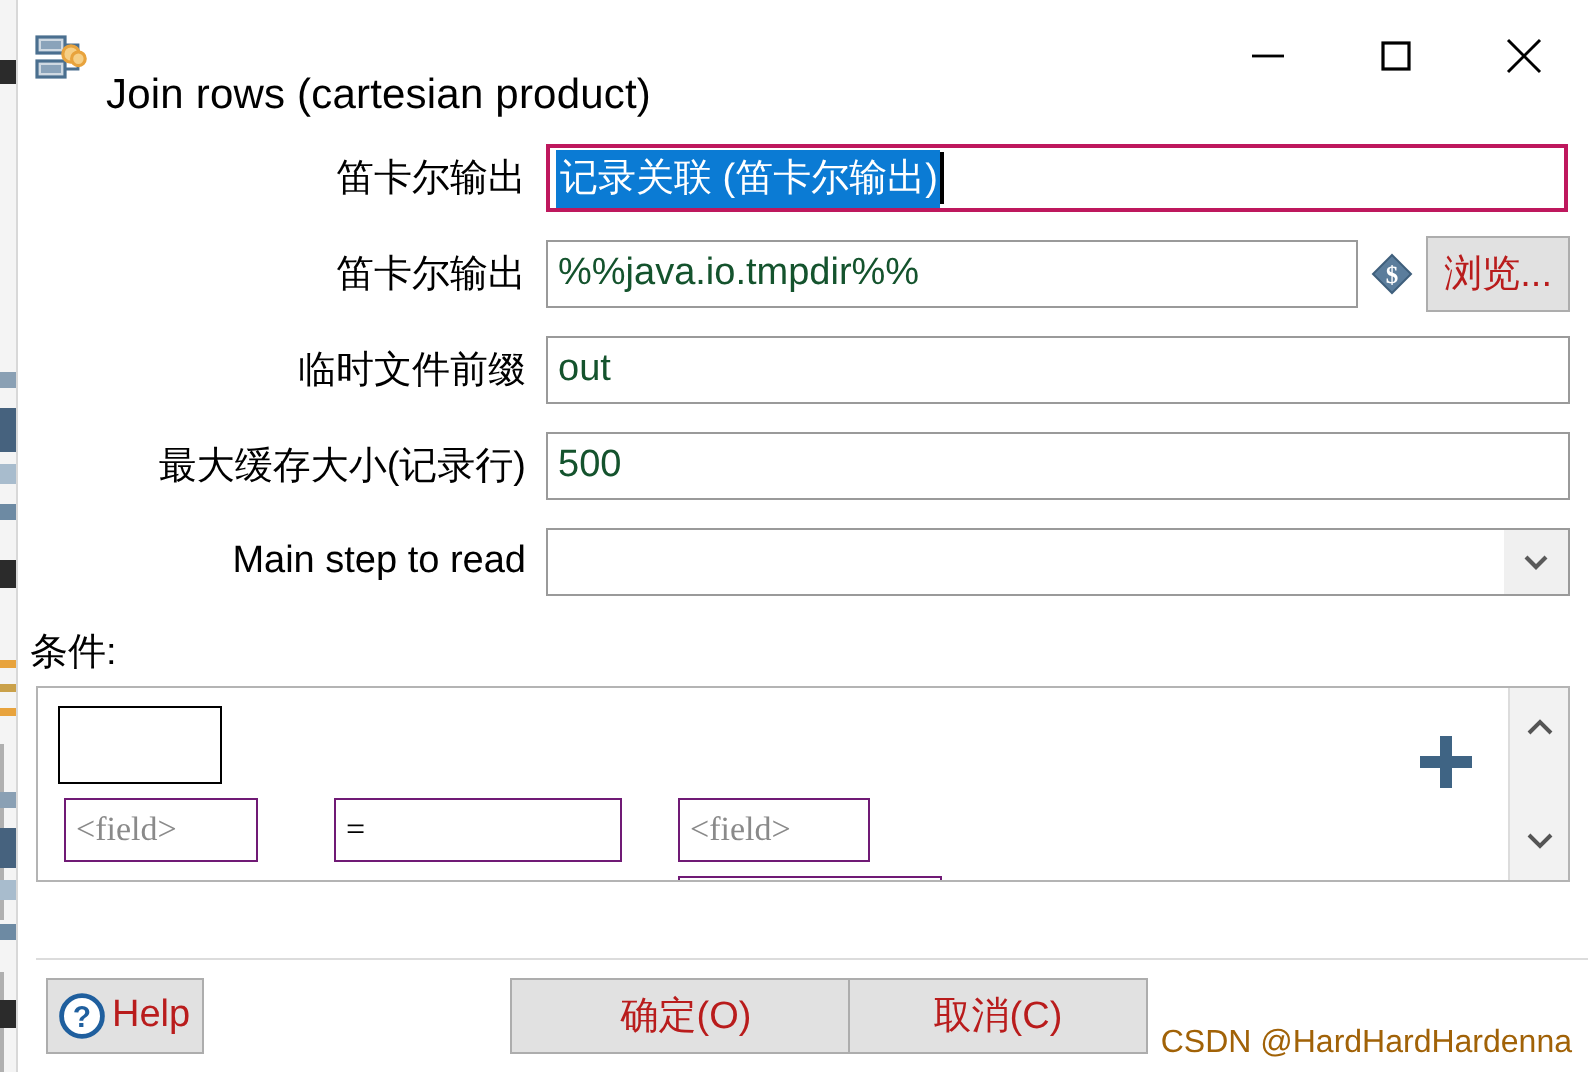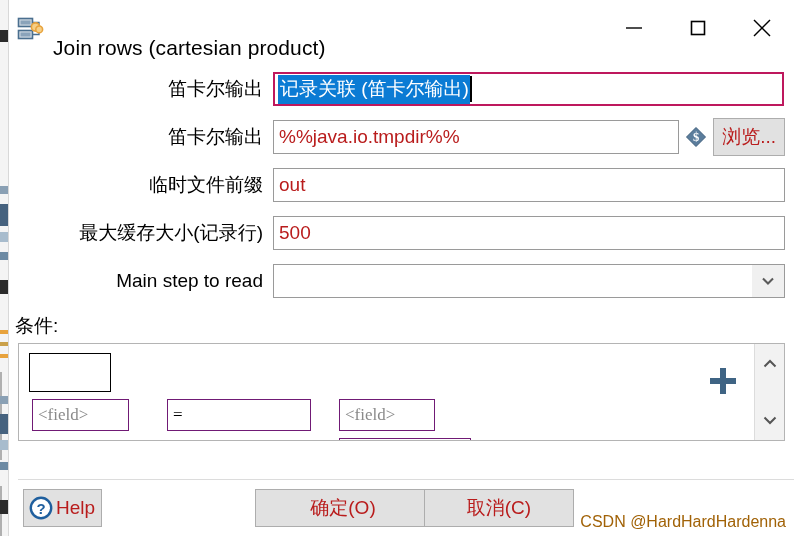--- a/index.html
+++ b/index.html
@@ -64,21 +64,21 @@
     font-size: 19px; color: #000000;
     white-space: nowrap;
   }
   .field-wrap { flex: 1 1 auto; display: flex; align-items: center; min-width: 0; }
 
   .txt {
     height: 34px;
     border: 1px solid #9a9a9a;
     background: #ffffff;
     font-family: "Liberation Sans", sans-serif;
-    font-size: 19px; color: #b91c1c;
+    font-size: 19px; color: #14532d;
     padding: 16px 5px;
     line-height: 32px;
     outline: none;
     min-width: 0;
   }
   .grow { flex: 1 1 auto; }
 
   
   #stepname-display {
     height: 34px;

